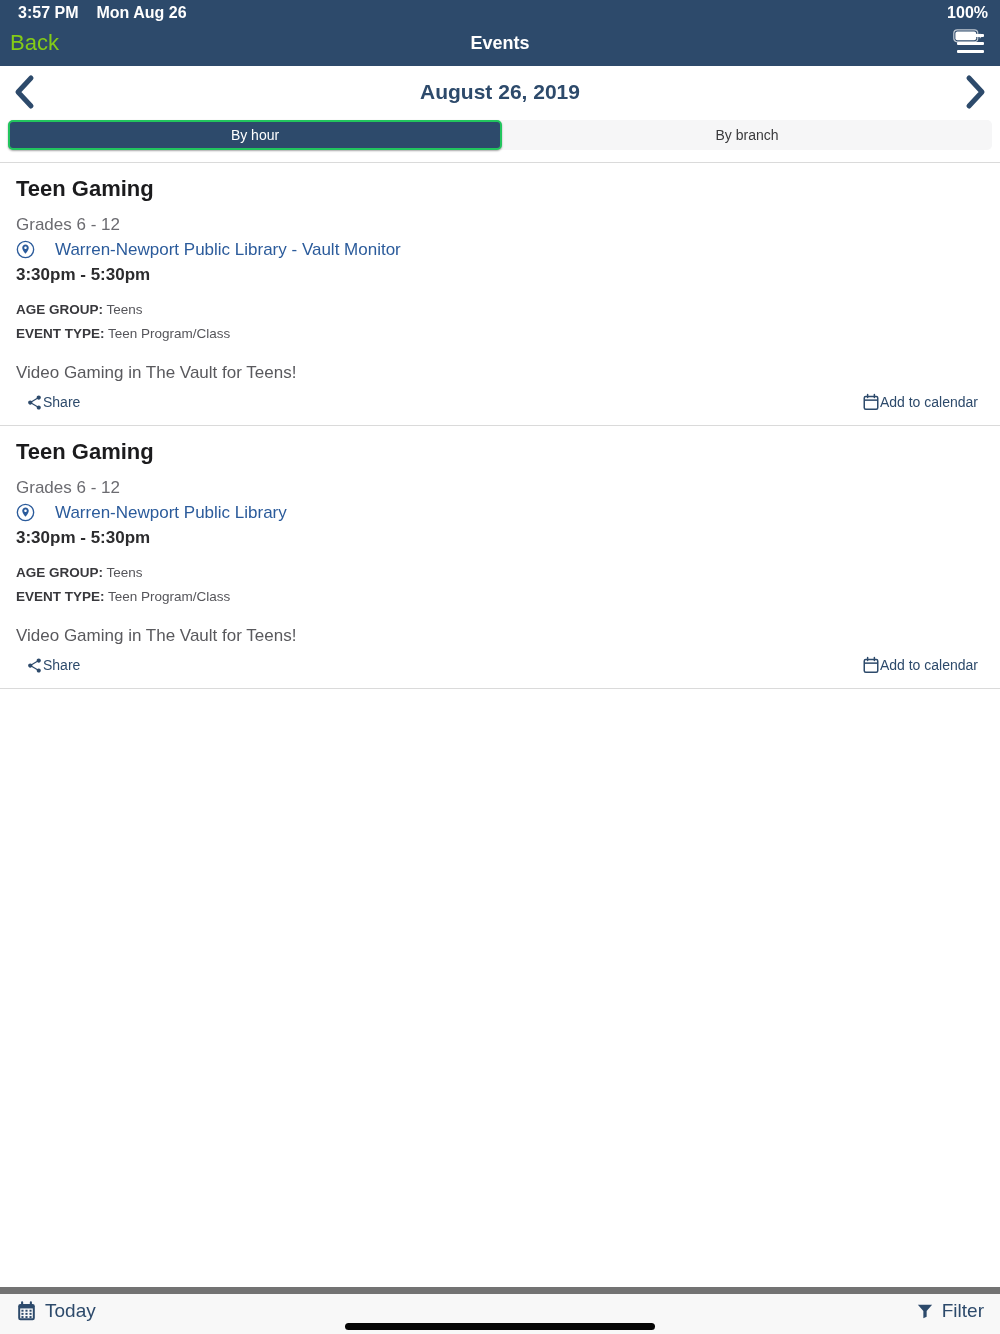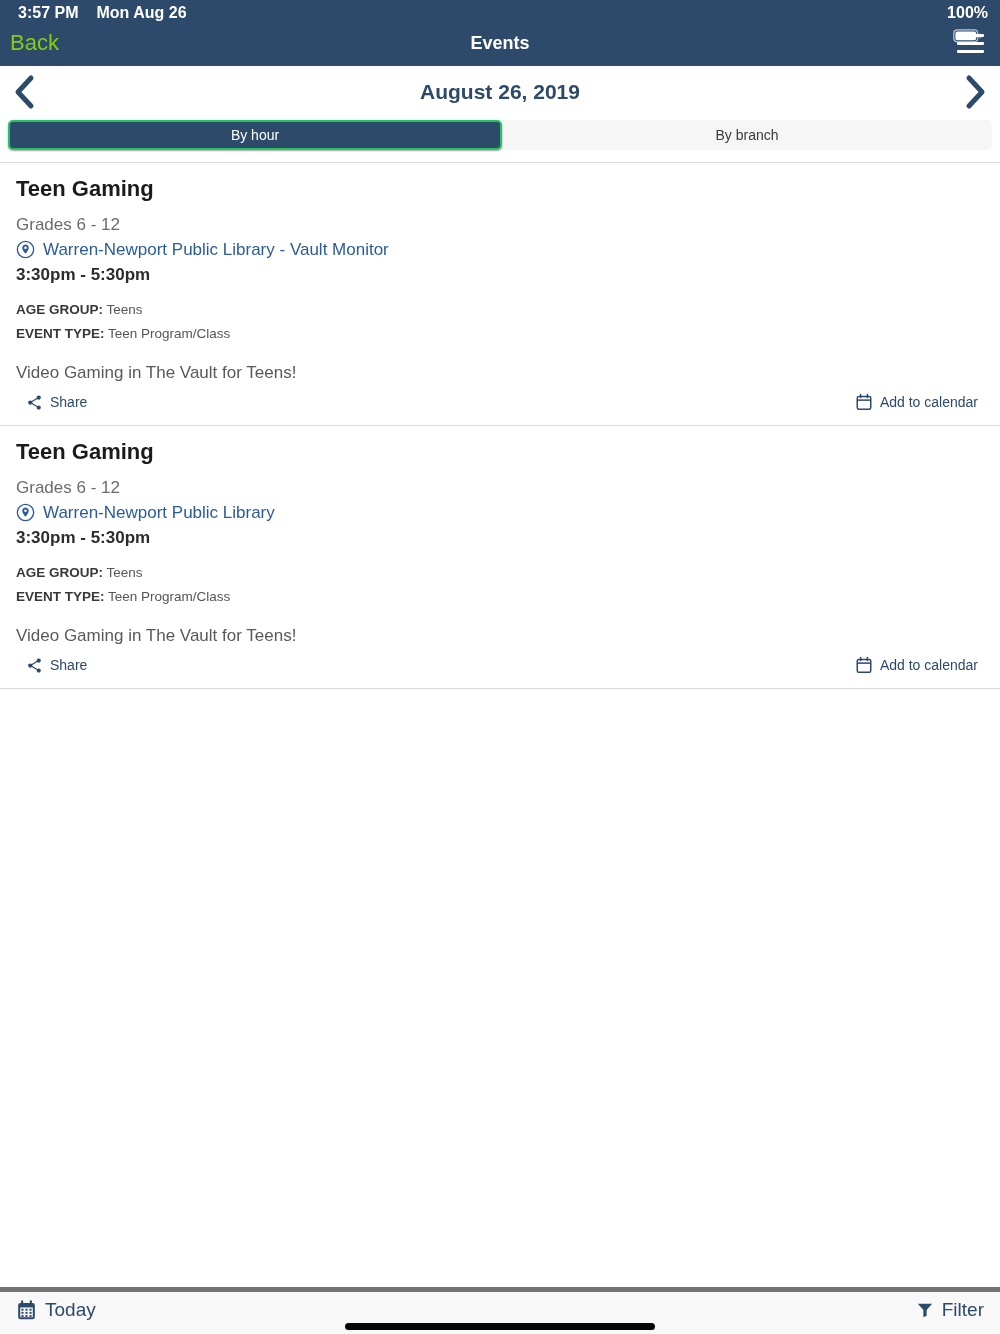--- a/index.html
+++ b/index.html
@@ -66,42 +66,42 @@
     border: 2px solid #22c55e; border-radius: 5px;
     box-shadow: 0 1px 2px rgba(0,0,0,0.35);
   }
   .top-divider { border-bottom: 1px solid #dadada; margin-top: 12px; }
 
   
   .event-card { padding: 12px 22px 14px 16px; border-bottom: 1px solid #dadada; }
   .event-title { font-size: 22px; font-weight: 700; color: #1b1b1d; line-height: 28px; }
   .event-subtitle { font-size: 17px; color: #6b6b70; line-height: 24px; margin-top: 10px; }
   .event-location {
-    display: flex; align-items: center; gap: 8px;
+    display: flex; align-items: center; gap: 20px;
     font-size: 17px; color: #2b5b9b; line-height: 25px; cursor: pointer;
   }
   .event-time { font-size: 17px; font-weight: 700; color: #2c2c2e; line-height: 25px; }
   .meta-block { margin-top: 14px; }
   .meta-row { font-size: 13.5px; color: #55555a; line-height: 18px; margin-top: 6px; }
   .meta-row b { color: #38383c; font-weight: 700; }
   .event-desc { font-size: 17px; color: #59595d; margin-top: 18px; line-height: 23px; }
   .actions-row {
     display: flex; align-items: center; justify-content: space-between;
     margin-top: 9px; padding-left: 10px;
   }
   .action-btn {
-    display: flex; align-items: center; gap: 7px;
+    display: flex; align-items: center; 
     font-size: 14px; color: #2d4a6b; cursor: pointer;
   }
 
   
   .bottom-toolbar {
     position: absolute; left: 0; right: 0; bottom: 0; height: 47px;
     background: #f8f8f8;
-    border-top: 5px solid #737373;
+    border-top: 7px solid #737373;
     display: flex; align-items: center; justify-content: space-between;
     padding: 0 16px 6px 16px;
   }
   .toolbar-btn {
     display: flex; align-items: center; gap: 8px;
     font-size: 19px; color: #2d4a6b; cursor: pointer;
   }
   .home-indicator {
     position: absolute; left: 345px; bottom: 4px;
     width: 310px; height: 7px; border-radius: 4px; background: #050505;

